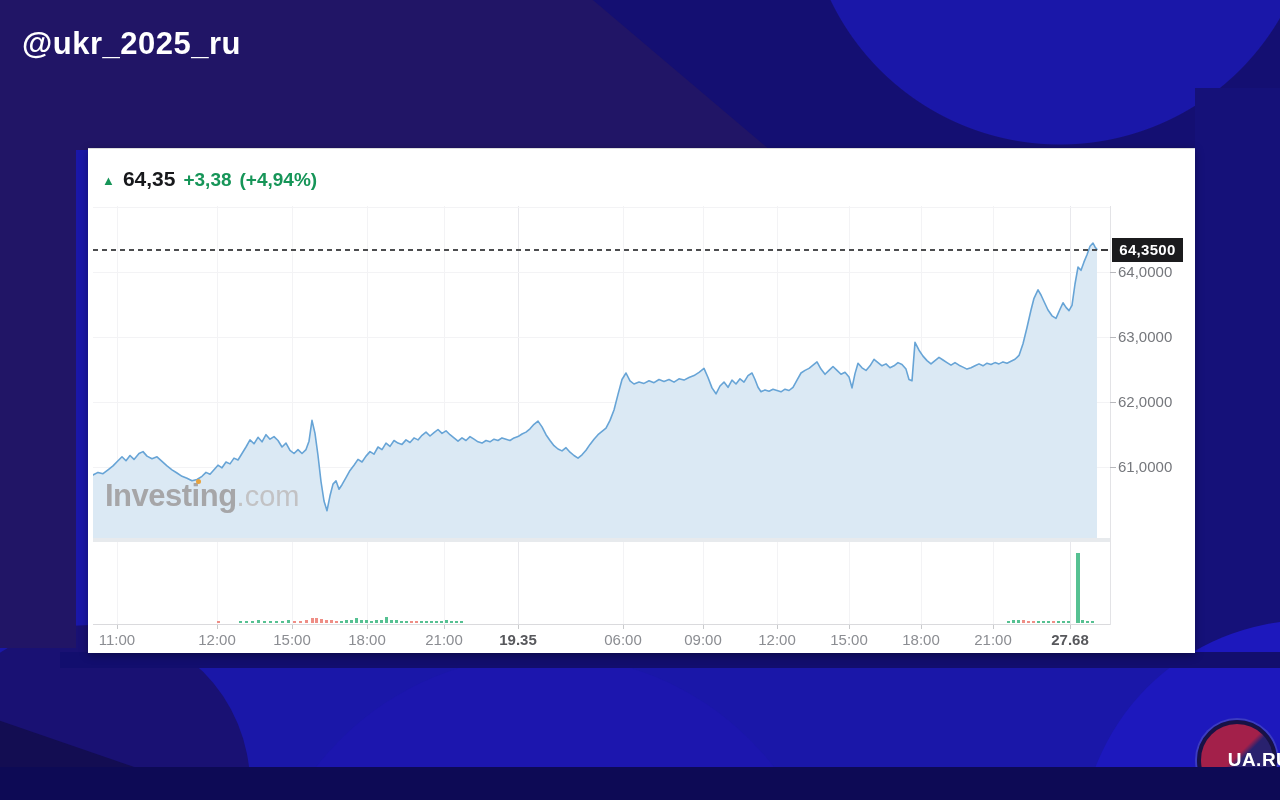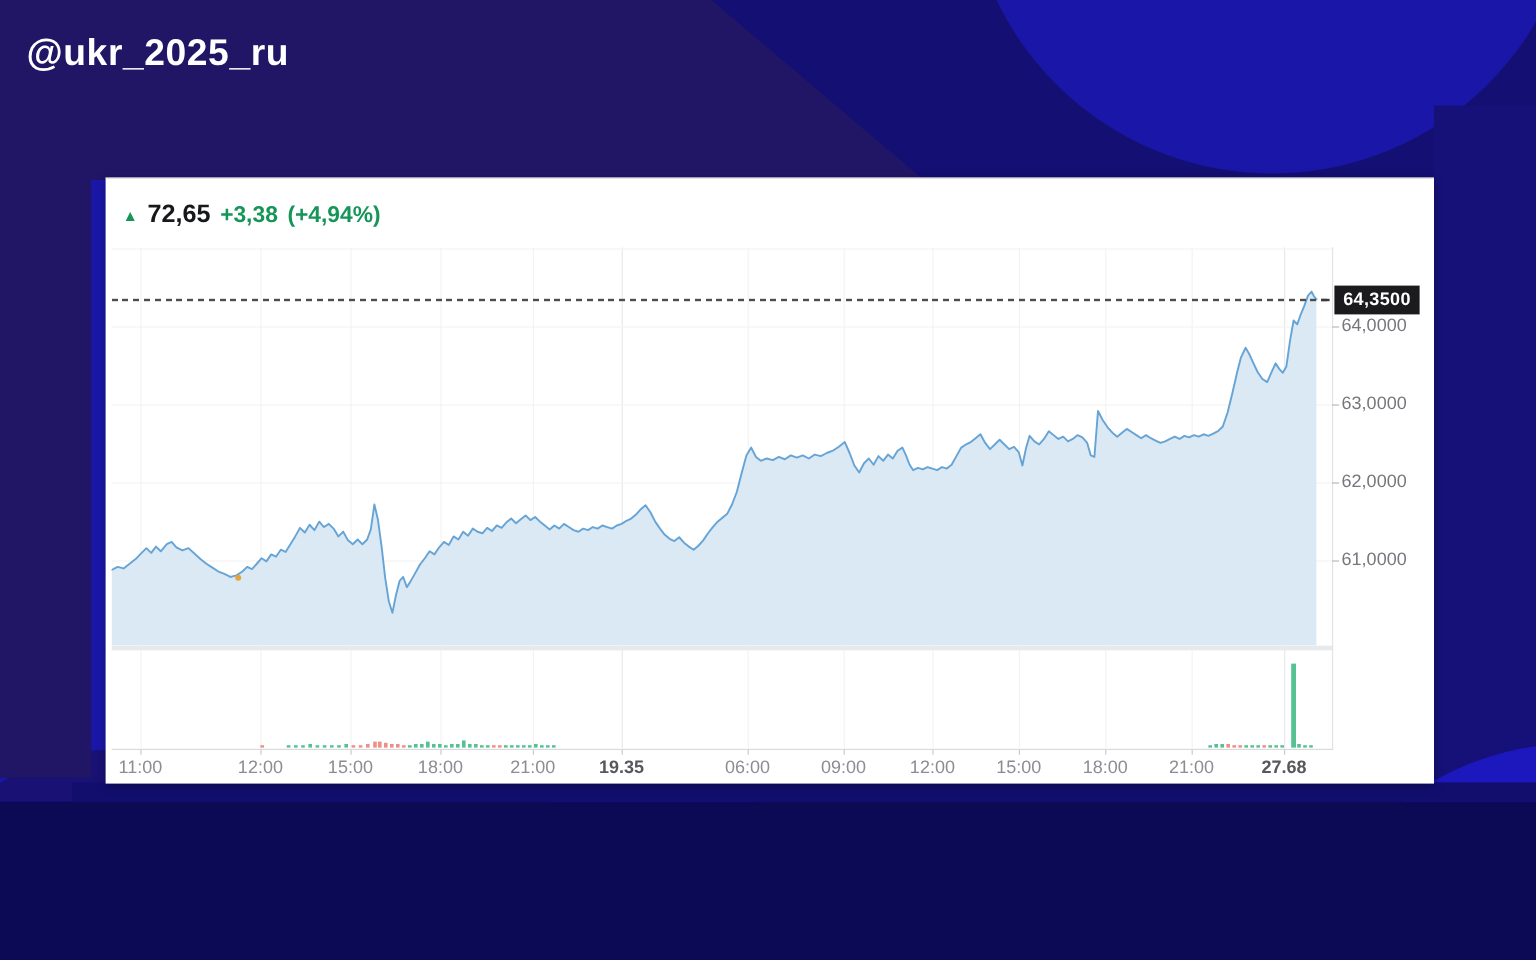--- a/index.html
+++ b/index.html
@@ -1,16 +1,16 @@
 <!DOCTYPE html>
 <html><head>
 <meta charset="utf-8">
 <style>
   html,body{margin:0;padding:0;background:#0d0a55;}
-  #stage{position:relative;width:1280px;height:668px;overflow:hidden;
+  #stage{position:relative;width:1280px;height:767px;overflow:hidden;
          background:#1a17a8;font-family:"Liberation Sans",sans-serif;}
   
   .bgshape{position:absolute;}
   #bg-ring{left:510px;top:-660px;width:1100px;height:1100px;border-radius:50%;
     background:radial-gradient(circle,rgba(0,0,0,0) 0 254px,#140f72 255px 518px,rgba(0,0,0,0) 519px);}
   #bg-topleft{left:0;top:0;width:770px;height:150px;background:#211566;
     clip-path:polygon(0 0,77% 0,100% 100%,0 100%);}
   #bg-leftband{left:0;top:148px;width:76px;height:500px;background:#211566;}
   #bg-underband{left:60px;top:652px;width:1220px;height:16px;background:#120e6e;}
   #bg-rightstrip{left:1195px;top:88px;width:85px;height:566px;background:#151179;}
@@ -80,21 +80,21 @@
   <div class="bgshape" id="bg-underband"></div>
   <div class="bgshape" id="bg-topleft"></div>
   <div class="bgshape" id="bg-leftband"></div>
 
   <div id="channel">@ukr_2025_ru</div>
 
   <div id="card">
 
     <div id="titleRow">
       <span class="arrow">▲</span>
-      <span class="px">72,65</span>
+      <span class="px">64,35</span>
       <span class="chg">+3,38</span>
       <span class="chg">(+4,94%)</span>
     </div>
 
     <div id="vgrid">
         <div class="vline" style="left: 24px;"></div>
         <div class="vline" style="left: 124px;"></div>
         <div class="vline" style="left: 199px;"></div>
         <div class="vline" style="left: 274px;"></div>
         <div class="vline" style="left: 351px;"></div>
@@ -113,20 +113,21 @@
           <div class="hline" style="top: 1.3px;"></div>
           <div class="hline" style="top: 66.3px;"></div>
           <div class="hline" style="top: 131.2px;"></div>
           <div class="hline" style="top: 196.2px;"></div>
           <div class="hline" style="top: 261.2px;"></div>
         </div>
       <svg id="areaSvg" width="1017" height="332">
         <polygon id="fillPoly" fill="#dbe9f4" stroke="none" points="0,332 0,269.0 5,266.4 10,267.7 15,263.8 20,259.9 25,254.7 29,250.8 33,254.7 37,249.5 41,253.4 46,247.5 50,245.6 54,250.1 59,252.7 64,250.8 69,255.3 74,259.9 79,263.8 84,267.0 89,270.3 94,272.2 99,274.8 104,273.5 109,270.3 113,266.4 117,268.3 121,263.8 125,259.2 129,261.8 133,256.0 137,257.9 141,252.1 145,254.0 149,247.5 153,241.0 157,233.9 161,237.8 165,231.3 169,235.8 173,228.7 177,233.2 181,230.6 185,234.5 189,241.0 193,237.1 197,244.3 201,247.5 205,243.6 209,247.5 213,243.6 216,235.2 219,214.4 222,227.4 225,249.5 228,275.5 231,295.0 234,304.7 237,289.8 240,278.1 243,274.8 246,283.3 249,278.7 253,271.6 257,264.4 261,259.2 265,253.4 269,256.0 273,250.1 277,245.6 281,248.2 285,241.0 289,243.6 293,237.1 297,240.4 301,234.5 305,237.1 309,238.4 313,233.9 317,236.5 321,231.9 325,233.9 329,229.3 333,226.1 337,230.0 341,226.7 345,223.5 349,227.4 353,224.8 357,228.7 361,231.9 365,235.2 369,231.9 373,234.5 377,230.6 381,233.2 385,235.8 389,237.1 393,234.5 397,235.8 401,233.2 405,234.5 409,231.9 413,233.2 417,234.5 421,231.9 425,230.6 429,228.0 433,226.1 437,222.8 441,218.3 445,215.1 449,220.9 453,228.7 457,234.5 461,239.7 465,243.0 469,244.9 473,241.7 477,246.2 481,249.5 485,252.1 489,248.8 493,244.3 497,238.4 501,233.2 505,228.7 509,225.4 513,222.2 517,214.4 521,204.0 525,188.4 529,173.5 533,167.0 537,174.8 541,178.0 546,176.1 551,177.4 556,174.8 561,176.7 566,173.5 571,175.4 576,173.5 581,176.1 586,172.8 591,174.1 596,171.5 601,169.6 606,166.3 611,162.4 615,171.5 619,181.9 623,187.8 627,180.0 631,176.1 635,181.3 639,174.1 643,178.0 647,172.8 651,176.1 655,169.6 659,167.0 662,173.5 665,181.3 668,185.8 672,183.9 676,185.2 680,183.2 684,184.5 688,185.8 692,183.2 696,184.5 700,181.3 704,174.1 708,167.0 712,164.4 716,162.4 720,159.2 724,155.9 728,163.1 732,168.3 736,164.4 740,160.5 744,164.4 748,168.3 752,166.3 756,170.9 759,181.9 762,167.6 765,157.2 769,161.8 773,164.4 777,159.8 781,153.3 785,156.6 789,159.8 793,157.9 797,161.8 801,159.8 805,156.6 809,158.5 813,163.1 816,173.5 819,174.8 822,136.4 826,144.2 830,150.1 834,154.6 838,157.9 842,154.6 846,151.4 850,154.0 854,156.6 858,159.2 862,156.6 866,159.2 870,161.1 874,163.1 878,161.8 882,159.8 886,157.9 890,159.8 894,157.2 898,158.5 902,156.6 906,157.9 910,155.9 914,157.2 918,155.3 922,153.3 926,149.4 930,137.7 934,121.5 938,104.0 941,92.3 945,83.8 948,89.0 951,95.5 955,104.0 959,109.8 963,112.4 967,103.3 970,96.8 973,101.4 976,104.6 979,99.4 982,78.0 985,61.1 988,64.3 991,55.9 994,48.7 997,40.3 1000,37.0 1002,40.9 1004,43.5 1004,332"></polygon>
         <polyline id="linePoly" fill="none" stroke="#67a4d6" stroke-width="1.6" stroke-linejoin="round" stroke-linecap="round" points="0,269.0 5,266.4 10,267.7 15,263.8 20,259.9 25,254.7 29,250.8 33,254.7 37,249.5 41,253.4 46,247.5 50,245.6 54,250.1 59,252.7 64,250.8 69,255.3 74,259.9 79,263.8 84,267.0 89,270.3 94,272.2 99,274.8 104,273.5 109,270.3 113,266.4 117,268.3 121,263.8 125,259.2 129,261.8 133,256.0 137,257.9 141,252.1 145,254.0 149,247.5 153,241.0 157,233.9 161,237.8 165,231.3 169,235.8 173,228.7 177,233.2 181,230.6 185,234.5 189,241.0 193,237.1 197,244.3 201,247.5 205,243.6 209,247.5 213,243.6 216,235.2 219,214.4 222,227.4 225,249.5 228,275.5 231,295.0 234,304.7 237,289.8 240,278.1 243,274.8 246,283.3 249,278.7 253,271.6 257,264.4 261,259.2 265,253.4 269,256.0 273,250.1 277,245.6 281,248.2 285,241.0 289,243.6 293,237.1 297,240.4 301,234.5 305,237.1 309,238.4 313,233.9 317,236.5 321,231.9 325,233.9 329,229.3 333,226.1 337,230.0 341,226.7 345,223.5 349,227.4 353,224.8 357,228.7 361,231.9 365,235.2 369,231.9 373,234.5 377,230.6 381,233.2 385,235.8 389,237.1 393,234.5 397,235.8 401,233.2 405,234.5 409,231.9 413,233.2 417,234.5 421,231.9 425,230.6 429,228.0 433,226.1 437,222.8 441,218.3 445,215.1 449,220.9 453,228.7 457,234.5 461,239.7 465,243.0 469,244.9 473,241.7 477,246.2 481,249.5 485,252.1 489,248.8 493,244.3 497,238.4 501,233.2 505,228.7 509,225.4 513,222.2 517,214.4 521,204.0 525,188.4 529,173.5 533,167.0 537,174.8 541,178.0 546,176.1 551,177.4 556,174.8 561,176.7 566,173.5 571,175.4 576,173.5 581,176.1 586,172.8 591,174.1 596,171.5 601,169.6 606,166.3 611,162.4 615,171.5 619,181.9 623,187.8 627,180.0 631,176.1 635,181.3 639,174.1 643,178.0 647,172.8 651,176.1 655,169.6 659,167.0 662,173.5 665,181.3 668,185.8 672,183.9 676,185.2 680,183.2 684,184.5 688,185.8 692,183.2 696,184.5 700,181.3 704,174.1 708,167.0 712,164.4 716,162.4 720,159.2 724,155.9 728,163.1 732,168.3 736,164.4 740,160.5 744,164.4 748,168.3 752,166.3 756,170.9 759,181.9 762,167.6 765,157.2 769,161.8 773,164.4 777,159.8 781,153.3 785,156.6 789,159.8 793,157.9 797,161.8 801,159.8 805,156.6 809,158.5 813,163.1 816,173.5 819,174.8 822,136.4 826,144.2 830,150.1 834,154.6 838,157.9 842,154.6 846,151.4 850,154.0 854,156.6 858,159.2 862,156.6 866,159.2 870,161.1 874,163.1 878,161.8 882,159.8 886,157.9 890,159.8 894,157.2 898,158.5 902,156.6 906,157.9 910,155.9 914,157.2 918,155.3 922,153.3 926,149.4 930,137.7 934,121.5 938,104.0 941,92.3 945,83.8 948,89.0 951,95.5 955,104.0 959,109.8 963,112.4 967,103.3 970,96.8 973,101.4 976,104.6 979,99.4 982,78.0 985,61.1 988,64.3 991,55.9 994,48.7 997,40.3 1000,37.0 1002,40.9 1004,43.5"></polyline>
       </svg>
+      <div id="invWm"><span class="b">Investing</span><span class="l">.com</span></div>
       <div id="invDot"></div>
       <div id="dashLine" style="top: 42.5px;"></div>
     </div>
 
     <div id="sep"></div>
     <div id="volPane">
         <div class="vbar" style="left: 124px; height: 2px; background: rgb(239, 142, 134);"></div>
         <div class="vbar" style="left: 146px; height: 2px; background: rgb(86, 193, 146);"></div>
         <div class="vbar" style="left: 152px; height: 2px; background: rgb(86, 193, 146);"></div>
         <div class="vbar" style="left: 158px; height: 2px; background: rgb(86, 193, 146);"></div>

